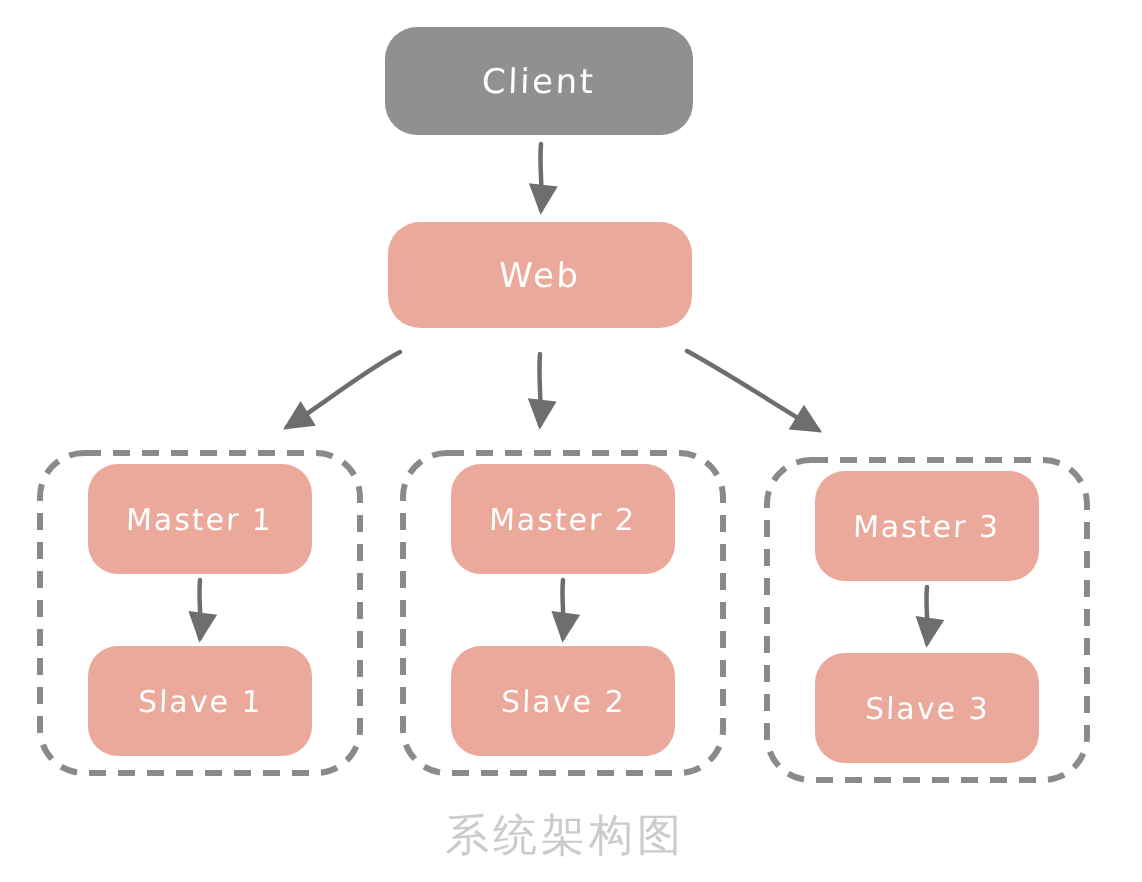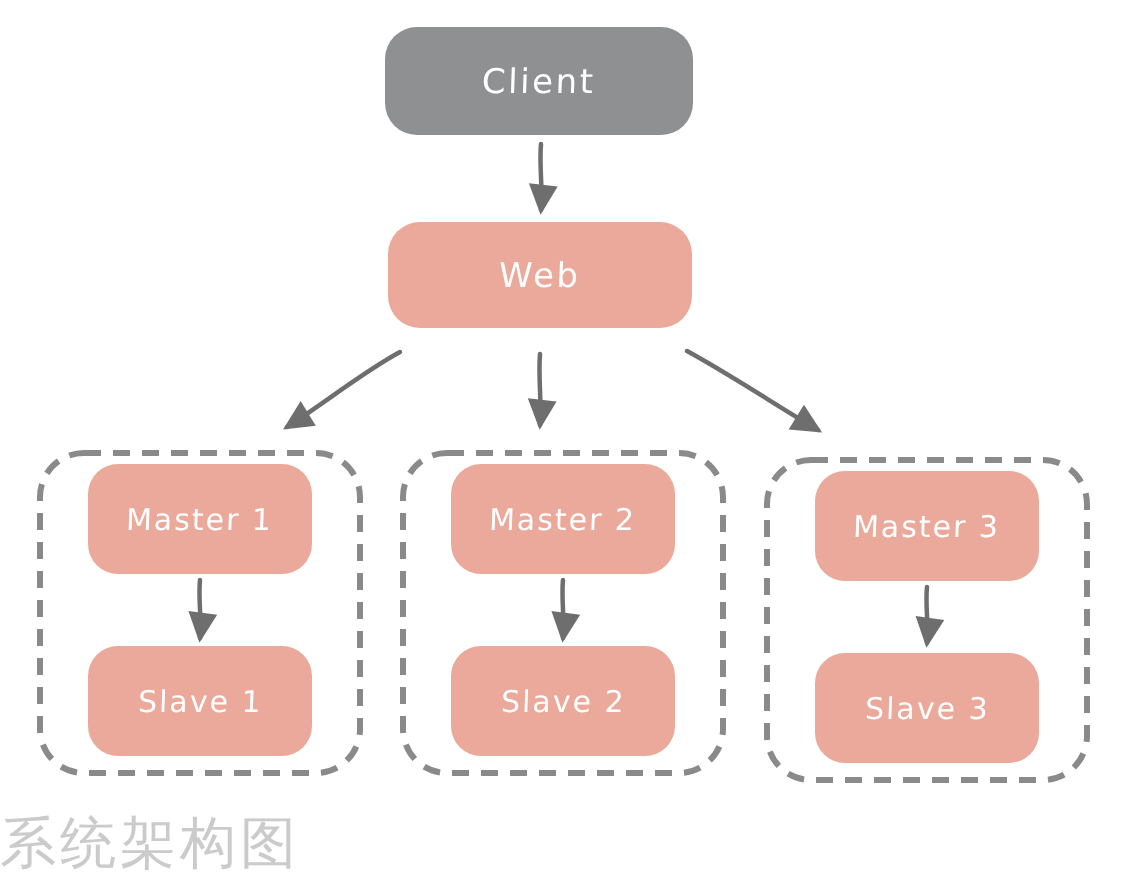--- a/index.html
+++ b/index.html
@@ -76,21 +76,22 @@
   }
   .group .node.master { top: 16px; }
   .group .node.slave  { top: 198px; }
   .group .node .node-label { font-size: 30px; letter-spacing: 2px; }
 
   .caption {
     position: absolute;
     left: 0;
     top: 806px;
     width: 1130px;
-    font-size: 56px;
+    text-align: center;
+    font-size: 44px;
     letter-spacing: 4px;
     color: var(--caption);
     font-weight: 500;
   }
 </style>
 </head>
 <body>
 
 <div class="canvas">
 

